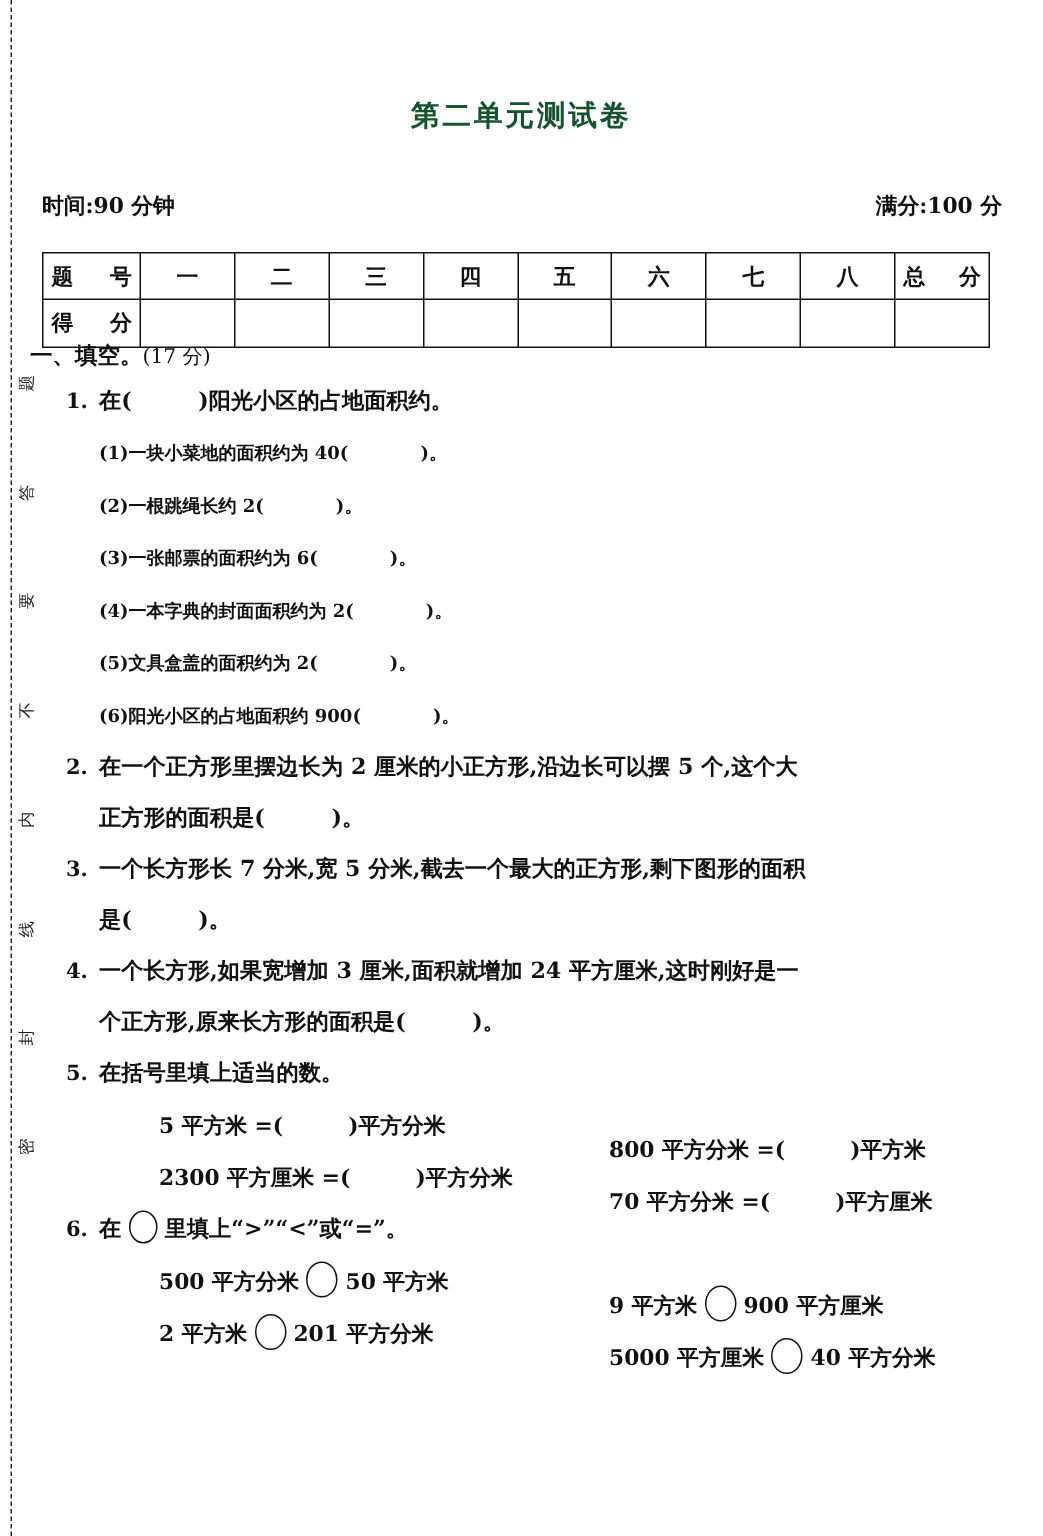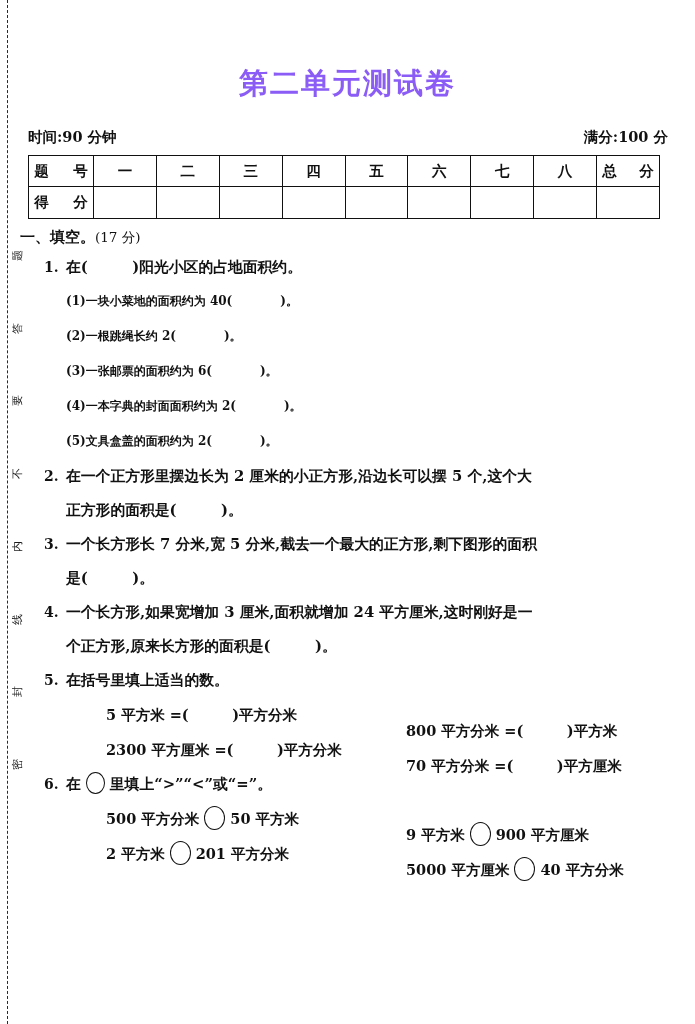--- a/index.html
+++ b/index.html
@@ -51,44 +51,44 @@
   }
 
   
   .paper-title {
     position: absolute;
     left: 0;
     top: 64px;
     width: 695px;
     text-align: center;
     font-family: "DejaVu Serif", "Liberation Serif", serif;
-    font-size: 29px;
+    font-size: 19px;
     font-weight: bold;
     letter-spacing: 2px;
-    color: #8b5cf6;
+    color: #14532d;
   }
 
   
   .meta-row {
     position: absolute;
     left: 28px;
     top: 128px;
     width: 640px;
     display: flex;
     justify-content: space-between;
     font-size: 14.5px;
     font-weight: bold;
     font-family: "DejaVu Serif", "Liberation Serif", serif;
   }
 
   
   .score-table {
     position: absolute;
     left: 28px;
-    top: 155px;
+    top: 168px;
     width: 632px;
     border-collapse: collapse;
     table-layout: fixed;
   }
   .score-table td {
     border: 1px solid #111;
     height: 30px;
     text-align: center;
     vertical-align: middle;
     font-size: 14.5px;
@@ -243,20 +243,21 @@
 
     <div class="q">
       <span class="num">1.</span>
       <span class="line">在(　　　)阳光小区的占地面积约。</span>
     </div>
     <div class="sub">(1)一块小菜地的面积约为 40(　　　　)。</div>
     <div class="sub">(2)一根跳绳长约 2(　　　　)。</div>
     <div class="sub">(3)一张邮票的面积约为 6(　　　　)。</div>
     <div class="sub">(4)一本字典的封面面积约为 2(　　　　)。</div>
     <div class="sub">(5)文具盒盖的面积约为 2(　　　　)。</div>
+    <div class="sub">(6)阳光小区的占地面积约 900(　　　　)。</div>
 
     <div class="q">
       <span class="num">2.</span>
       <span class="line">在一个正方形里摆边长为 2 厘米的小正方形,沿边长可以摆 5 个,这个大</span>
       <span class="line">正方形的面积是(　　　)。</span>
     </div>
 
     <div class="q">
       <span class="num">3.</span>
       <span class="line">一个长方形长 7 分米,宽 5 分米,截去一个最大的正方形,剩下图形的面积</span>

